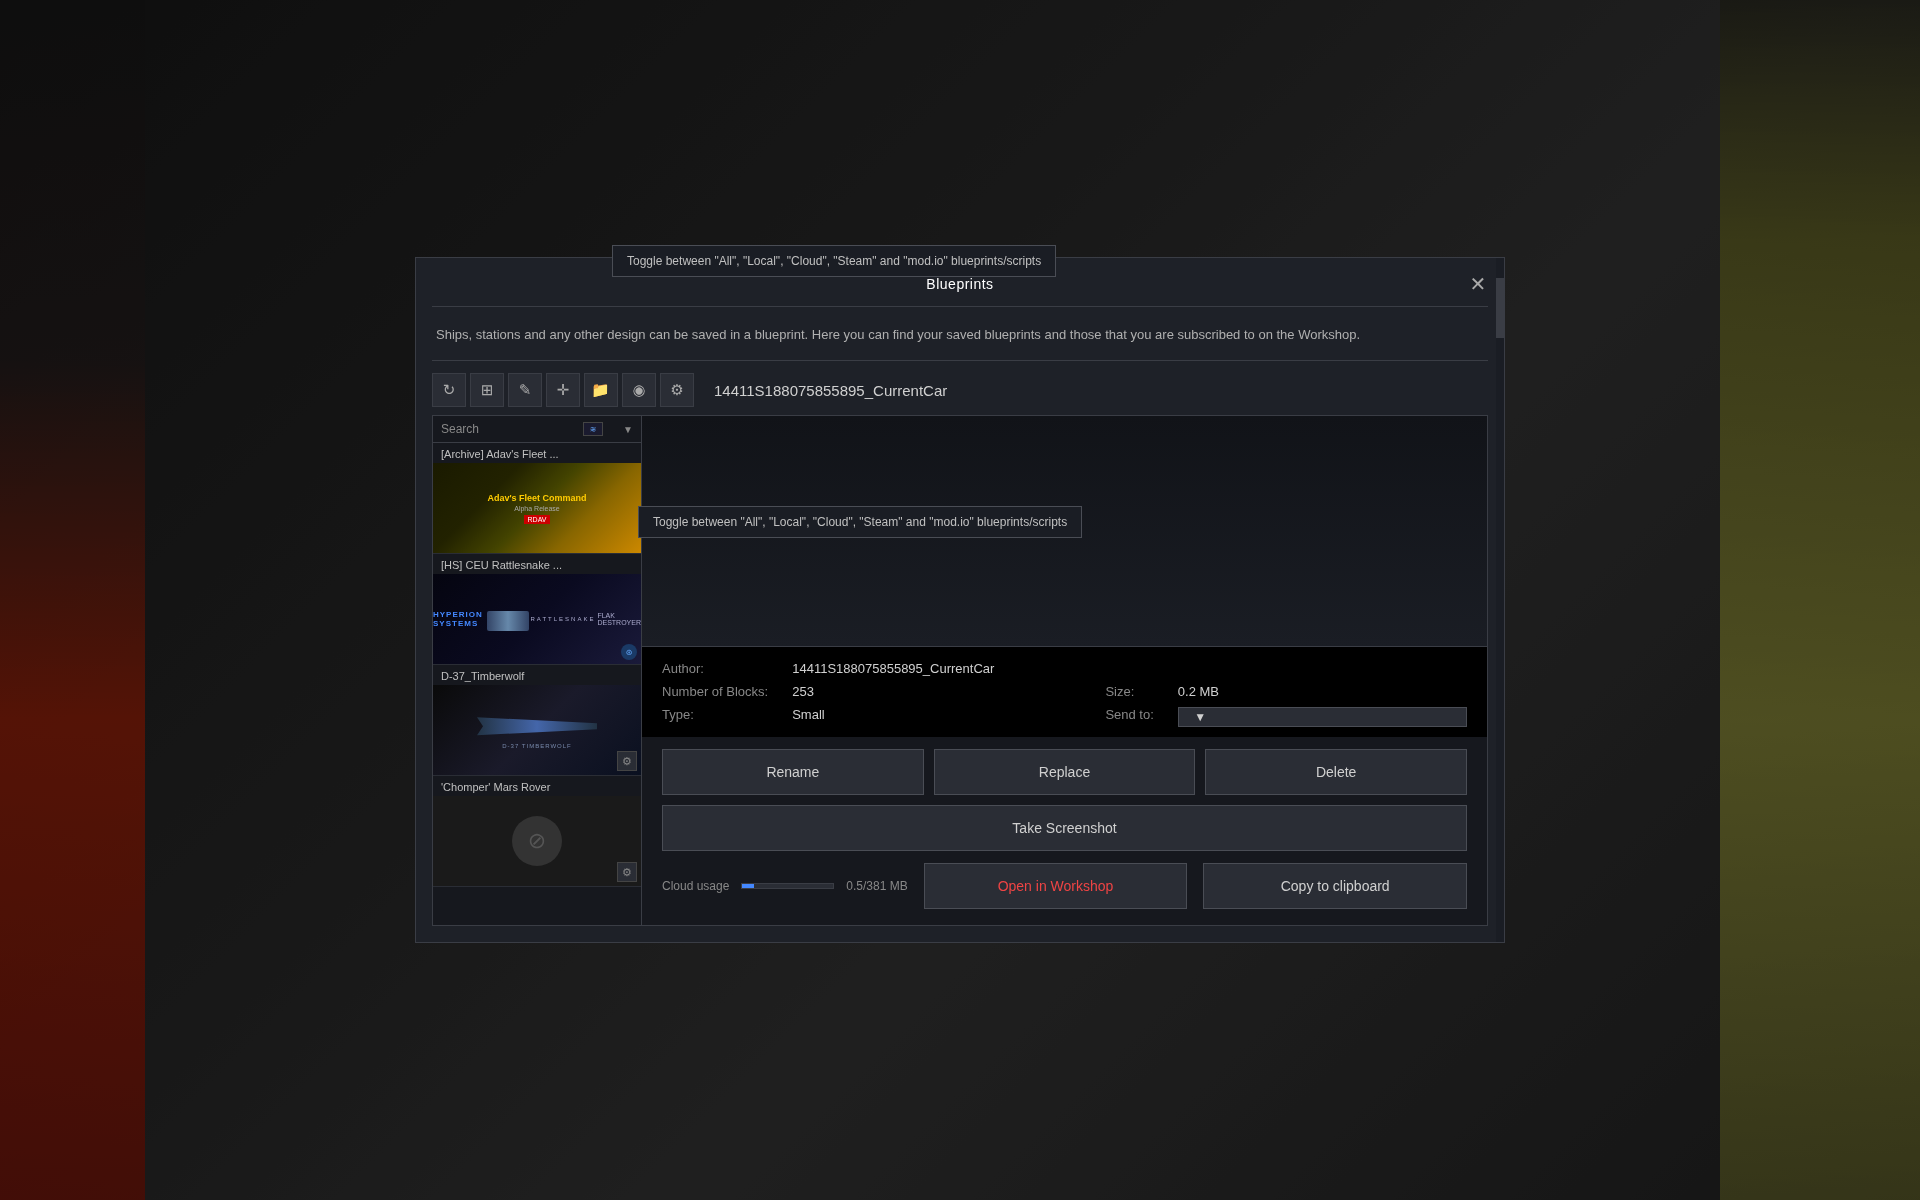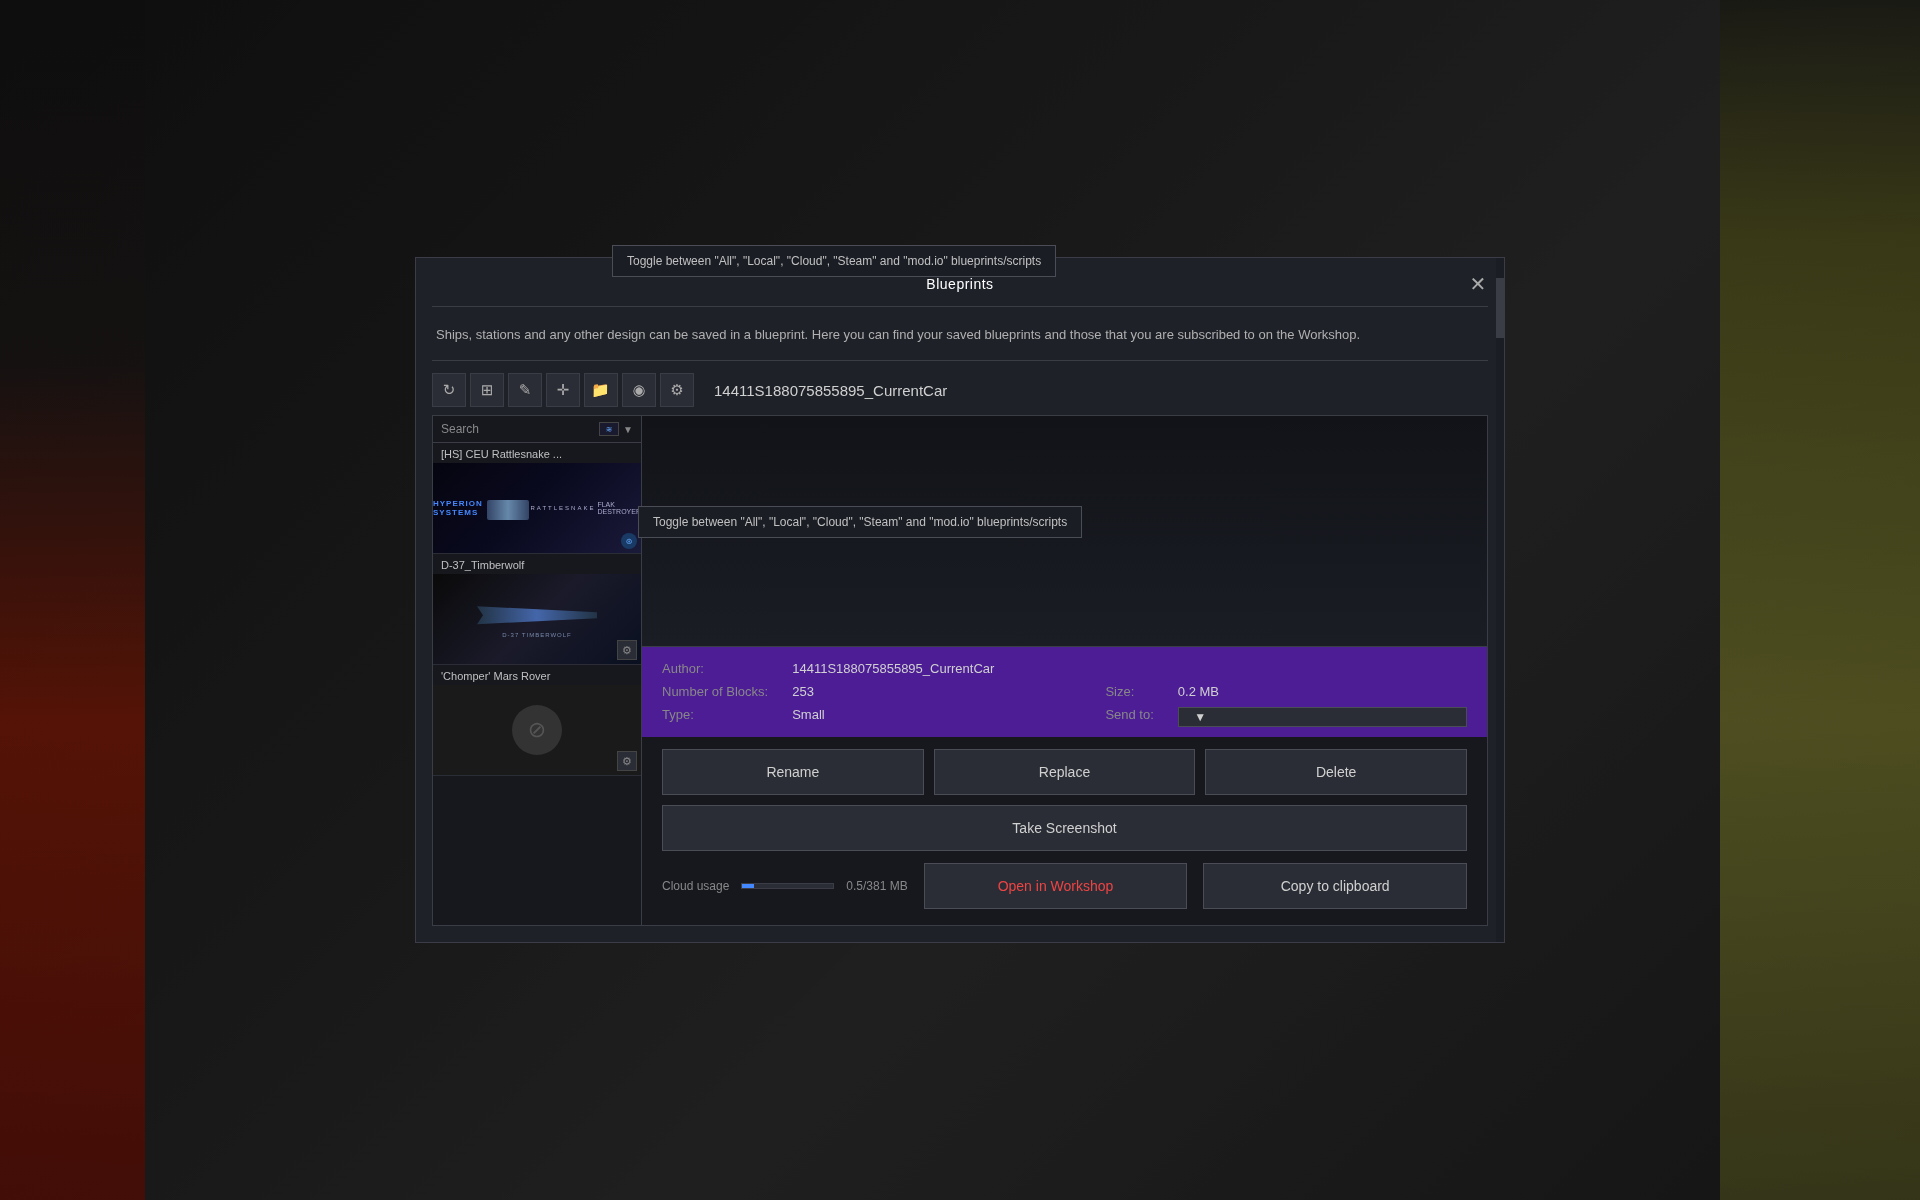--- a/index.html
+++ b/index.html
@@ -143,21 +143,21 @@
       border: 1px solid #3a3d45;
       display: flex;
       flex-direction: column;
     }
 
     .list-search-bar {
       display: flex;
       align-items: center;
       padding: 6px 8px;
       border-bottom: 1px solid #3a3d45;
-      gap: 4px;
+      gap: 20px;
     }
 
     .search-label {
       font-size: 12px;
       color: #888;
       flex: 1;
     }
 
     .steam-badge {
       width: 20px;
@@ -364,21 +364,21 @@
     }
 
     .preview-placeholder {
       width: 100%;
       height: 100%;
       background: linear-gradient(180deg, #111318 0%, #1a1d24 100%);
     }
 
     
     .info-panel {
-      background: #4c1d95;
+      background: #000000;
       border-top: 1px solid #3a3d45;
       padding: 14px 20px 10px;
     }
 
     .info-grid {
       display: grid;
       grid-template-columns: auto 1fr auto 1fr;
       gap: 8px 24px;
       font-size: 13px;
     }
@@ -514,20 +514,30 @@
     <div class="modal-body">
 
       <div class="list-panel">
 
         <div class="list-search-bar">
           <span class="search-label">Search</span>
           <div class="steam-badge">≋</div>
           <span class="dropdown-arrow">▼</span>
         </div>
 
+        <div class="blueprint-item">
+          <div class="blueprint-item-title">[Archive] Adav's Fleet ...</div>
+          <div class="blueprint-thumb">
+            <div class="thumb-adav">
+              <div class="thumb-adav-text">Adav's Fleet Command</div>
+              <div class="thumb-adav-sub">Alpha Release</div>
+              <div class="thumb-adav-label">RDAV</div>
+            </div>
+          </div>
+        </div>
 
         <div class="blueprint-item">
           <div class="blueprint-item-title">[HS] CEU Rattlesnake ...</div>
           <div class="blueprint-thumb">
             <div class="thumb-hyperion">
               <div class="thumb-hyp-title">HYPERION SYSTEMS</div>
               <div class="thumb-hyp-ship"></div>
               <div class="thumb-hyp-label">RATTLESNAKE</div>
               <div class="thumb-hyp-sub">FLAK DESTROYER</div>
             </div>

